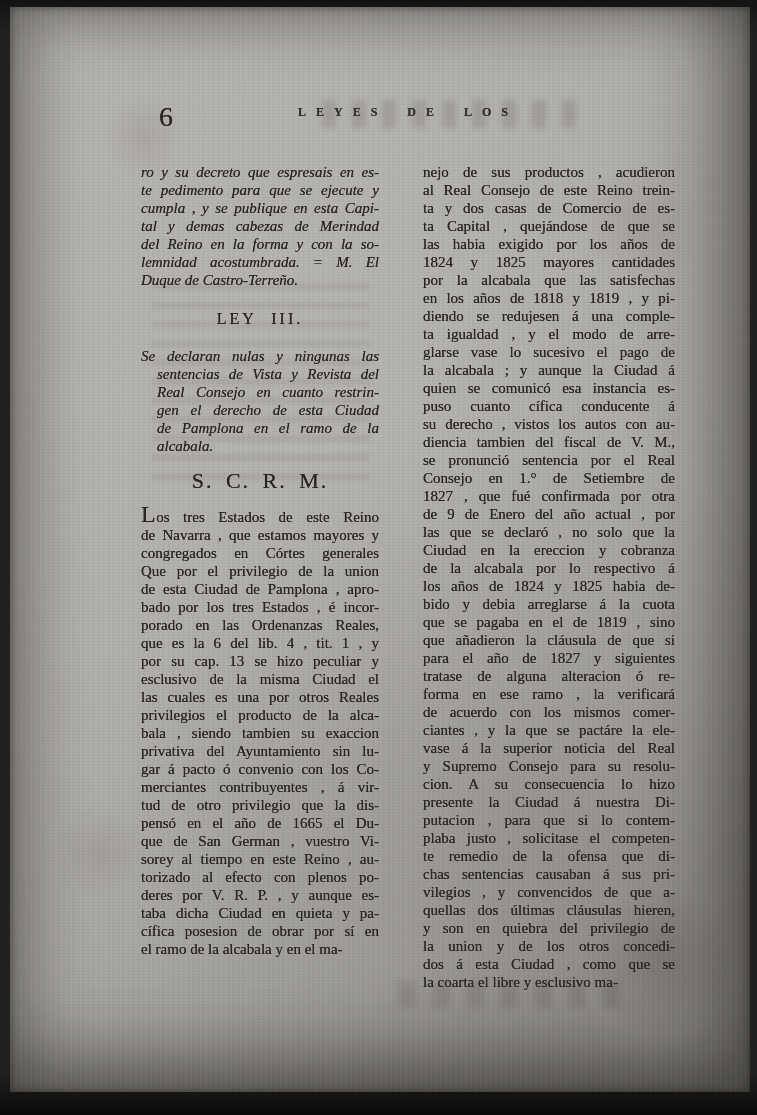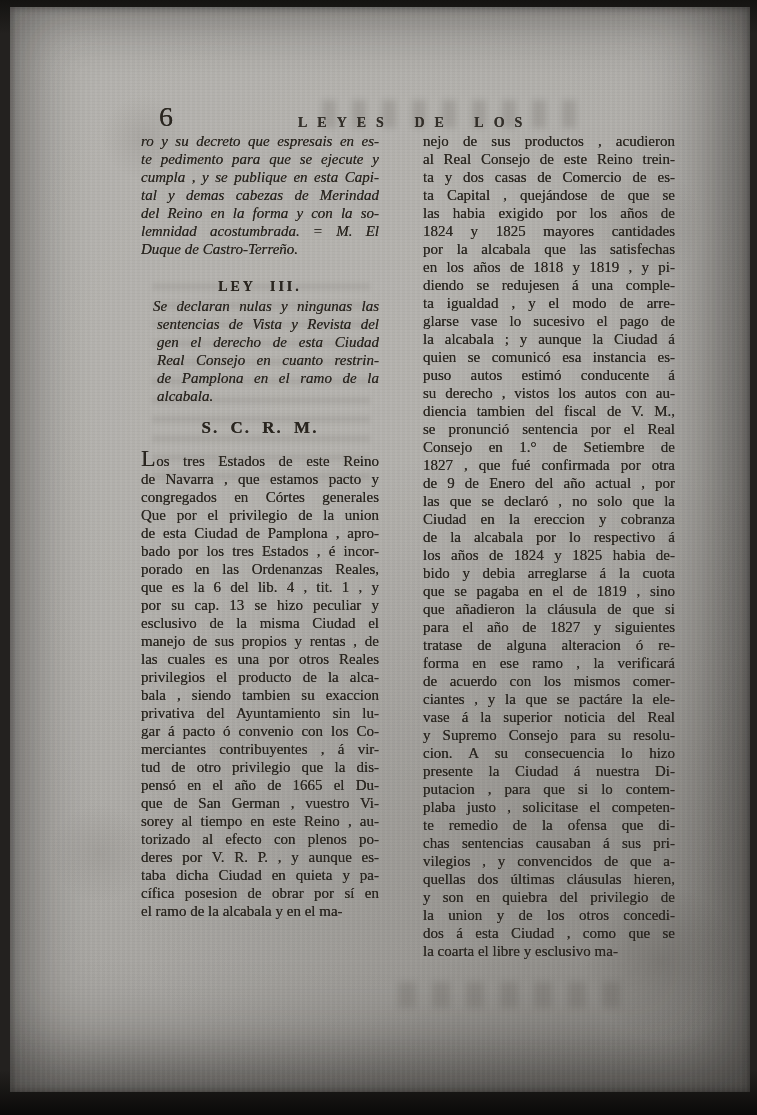--- a/index.html
+++ b/index.html
@@ -38,43 +38,43 @@
     left:152px;top:282px;width:218px;height:198px;opacity:.30;filter:blur(2px);
     background:repeating-linear-gradient(0deg, rgba(72,66,60,.30) 0 7px, rgba(0,0,0,0) 7px 19px);
   }
   .smudge-bottom{
     left:398px;top:982px;width:225px;height:26px;opacity:.35;filter:blur(3px);
     background:repeating-linear-gradient(90deg, rgba(62,56,50,.4) 0 18px, rgba(0,0,0,0) 18px 34px);
   }
   .ink{color:#2a2620;text-shadow:0 0 .6px rgba(42,38,32,.85);}
   .page-num{position:absolute;left:159px;top:101px;font-size:28px;}
   .running-title{
-    position:absolute;left:298px;top:115px;font-size:14px;font-weight:bold;
+    position:absolute;left:298px;top:105px;font-size:12px;font-weight:bold;
     letter-spacing:10px;word-spacing:7px;white-space:nowrap;opacity:.92;
   }
-  .col{position:absolute;top:132px;}
+  .col{position:absolute;top:163px;}
   .col-left{left:141px;width:238px;}
   .col-right{left:391px;width:252px;margin-left:32px;}
   .line{
     font-size:15px;line-height:18px;
     text-align:justify;text-align-last:justify;
     overflow:hidden;white-space:nowrap;
   }
   .last-line{text-align-last:left;font-family:Liberation Serif, serif;}
   .italic .line{font-style:italic;}
   .p-cont{margin-bottom:21px;}
   .law-heading{
-    text-align:center;font-size:14px;font-weight:bold;letter-spacing:3px;
-    word-spacing:8px;margin-bottom:2px;
+    text-align:center;font-size:16px;font-weight:normal;letter-spacing:3px;
+    word-spacing:8px;margin-bottom:19px;
   }
   .summary{margin-bottom:13px;}
   .summary .line{margin-left:16px;}
-  .summary .line:first-child{margin-left:12px;}
+  .summary .line:first-child{margin-left:0;}
   .salutation{
-    text-align:center;font-size:17px;font-weight:bold;letter-spacing:2px;
+    text-align:center;font-size:22px;font-weight:normal;letter-spacing:2px;
     word-spacing:5px;margin-bottom:11px;
   }
   .body-para .line:first-child::first-letter{
     font-size:24px;letter-spacing:.5px;
   }
 </style>
 </head>
 <body>
 
 <div class="scan">
@@ -96,40 +96,39 @@
         <div class="line">del Reino en la forma y con la so-</div>
         <div class="line">lemnidad acostumbrada. = M. El</div>
         <div class="line last-line">Duque de Castro-Terreño.</div>
       </div>
 
     <div class="law-heading">LEY III.</div>
 
     <div class="summary italic">
         <div class="line">Se declaran nulas y ningunas las</div>
         <div class="line">sentencias de Vista y Revista del</div>
+        <div class="line">Real Consejo en cuanto restrin-</div>
         <div class="line">gen el derecho de esta Ciudad</div>
-        <div class="line">Real Consejo en cuanto restrin-</div>
         <div class="line">de Pamplona en el ramo de la</div>
         <div class="line last-line">alcabala.</div>
       </div>
 
     <div class="salutation">S. C. R. M.</div>
 
     <div class="body-para">
         <div class="line">Los tres Estados de este Reino</div>
-        <div class="line">de Navarra , que estamos pacto y</div>
+        <div class="line">de Navarra , que estamos mayores y</div>
         <div class="line">congregados en Córtes generales</div>
         <div class="line">Que por el privilegio de la union</div>
         <div class="line">de esta Ciudad de Pamplona , apro-</div>
         <div class="line">bado por los tres Estados , é incor-</div>
         <div class="line">porado en las Ordenanzas Reales,</div>
         <div class="line">que es la 6 del lib. 4 , tit. 1 , y</div>
         <div class="line">por su cap. 13 se hizo peculiar y</div>
         <div class="line">esclusivo de la misma Ciudad el</div>
-        <div class="line">manejo de sus propios y rentas , de</div>
         <div class="line">las cuales es una por otros Reales</div>
         <div class="line">privilegios el producto de la alca-</div>
         <div class="line">bala , siendo tambien su exaccion</div>
         <div class="line">privativa del Ayuntamiento sin lu-</div>
         <div class="line">gar á pacto ó convenio con los Co-</div>
         <div class="line">merciantes contribuyentes , á vir-</div>
         <div class="line">tud de otro privilegio que la dis-</div>
         <div class="line">pensó en el año de 1665 el Du-</div>
         <div class="line">que de San German , vuestro Vi-</div>
         <div class="line">sorey al tiempo en este Reino , au-</div>
@@ -149,21 +148,21 @@
         <div class="line">ta Capital , quejándose de que se</div>
         <div class="line">las habia exigido por los años de</div>
         <div class="line">1824 y 1825 mayores cantidades</div>
         <div class="line">por la alcabala que las satisfechas</div>
         <div class="line">en los años de 1818 y 1819 , y pi-</div>
         <div class="line">diendo se redujesen á una comple-</div>
         <div class="line">ta igualdad , y el modo de arre-</div>
         <div class="line">glarse vase lo sucesivo el pago de</div>
         <div class="line">la alcabala ; y aunque la Ciudad á</div>
         <div class="line">quien se comunicó esa instancia es-</div>
-        <div class="line">puso autos estimó conducente á</div>
+        <div class="line">puso cuanto cífica conducente á</div>
         <div class="line">su derecho , vistos los autos con au-</div>
         <div class="line">diencia tambien del fiscal de V. M.,</div>
         <div class="line">se pronunció sentencia por el Real</div>
         <div class="line">Consejo en 1.° de Setiembre de</div>
         <div class="line">1827 , que fué confirmada por otra</div>
         <div class="line">de 9 de Enero del año actual , por</div>
         <div class="line">las que se declaró , no solo que la</div>
         <div class="line">Ciudad en la ereccion y cobranza</div>
         <div class="line">de la alcabala por lo respectivo á</div>
         <div class="line">los años de 1824 y 1825 habia de-</div>

